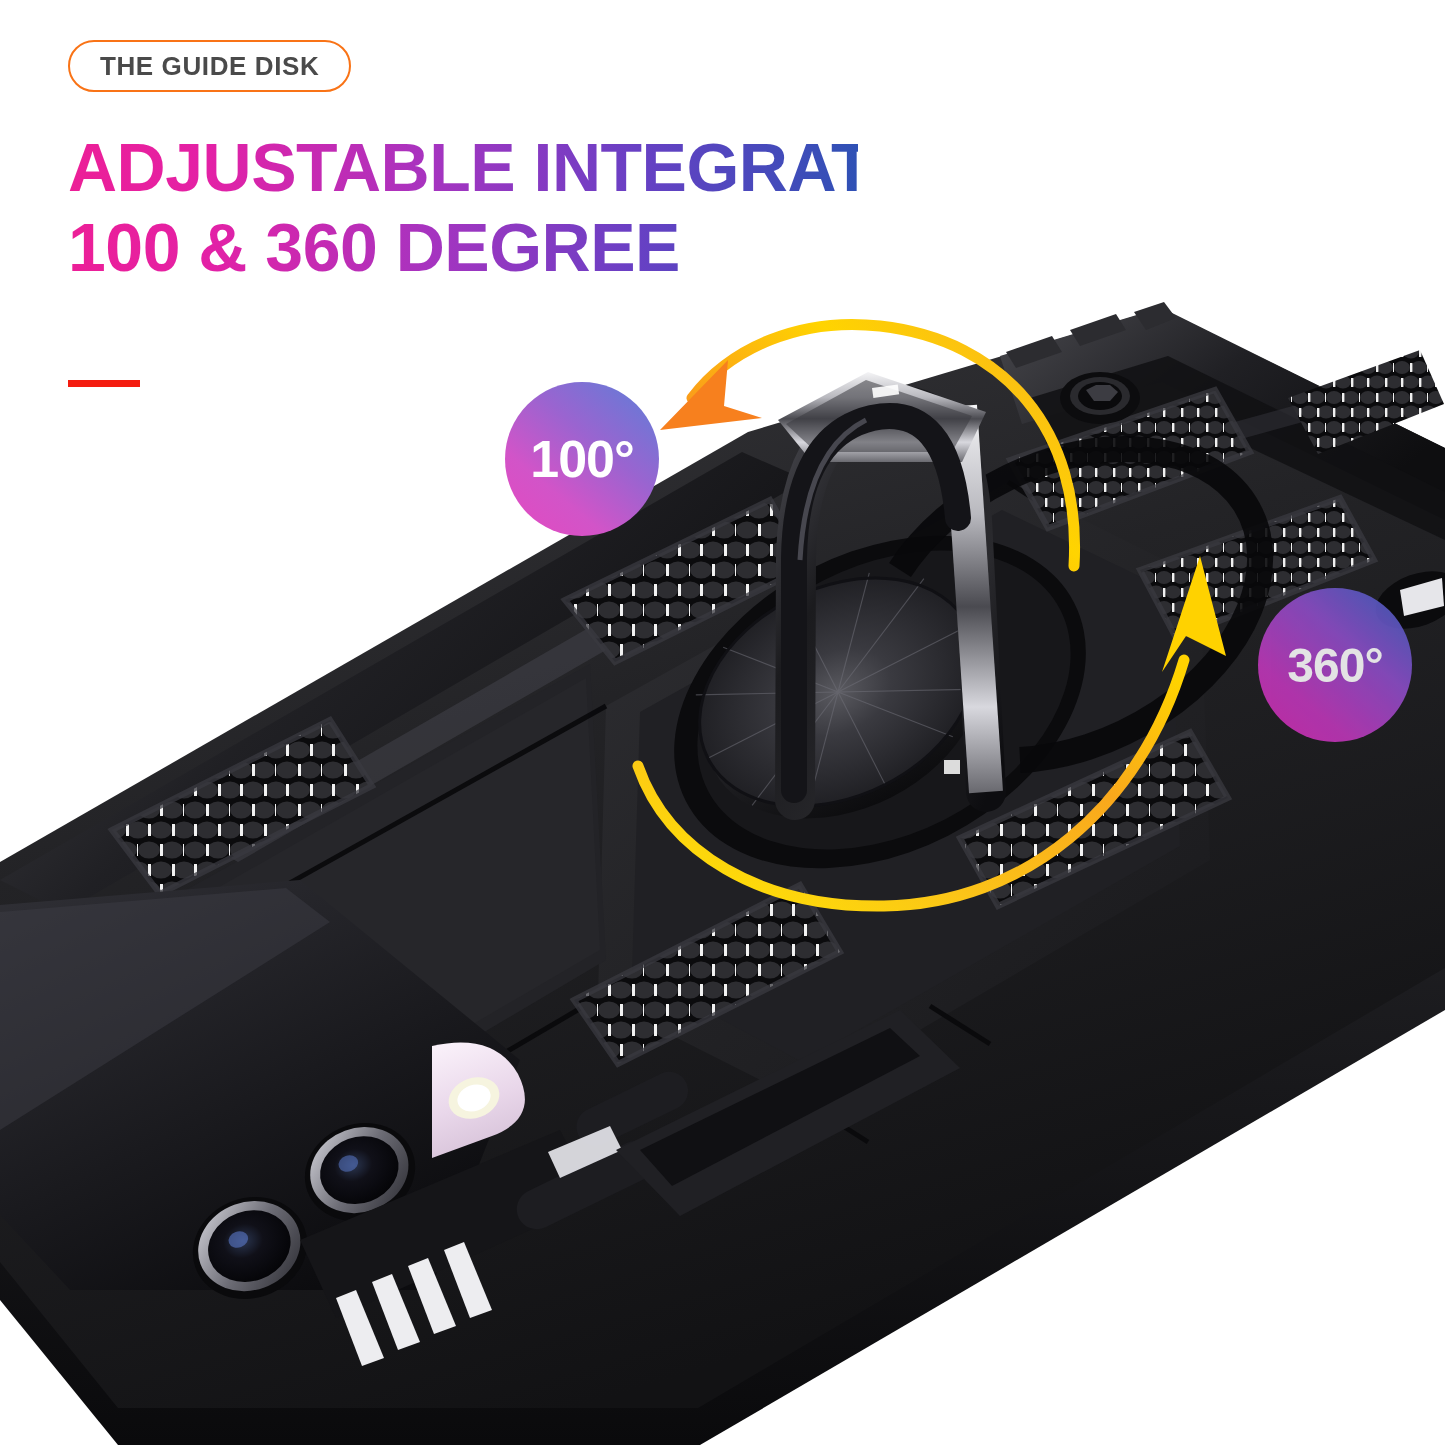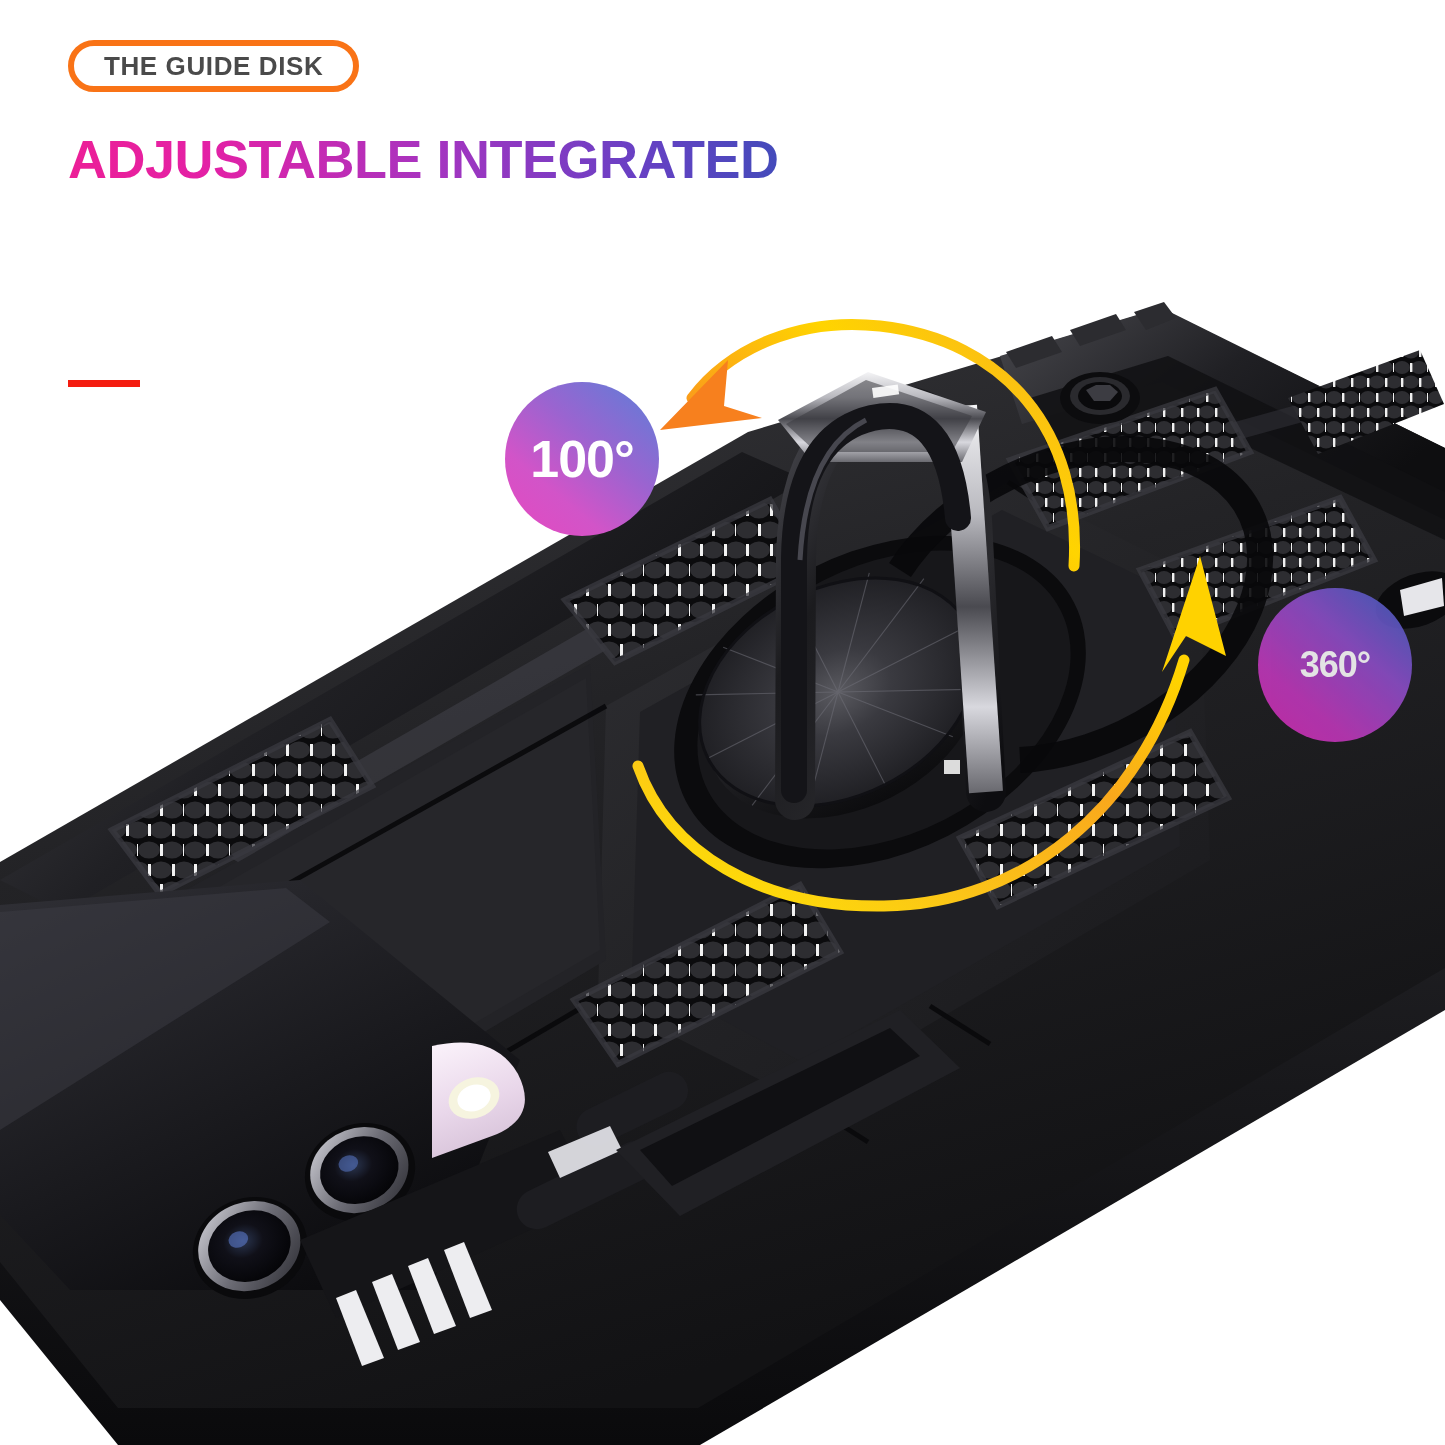--- a/index.html
+++ b/index.html
@@ -20,38 +20,38 @@
 
   
   #eyebrow-pill {
     position: absolute;
     left: 68px;
     top: 40px;
     height: 52px;
     padding: 8px 30px;
     display: flex;
     align-items: center;
-    border: 6px solid #f97316;
+    border: 2px solid #f97316;
     border-radius: 30px;
     box-sizing: border-box;
   }
   #eyebrow-pill .pill-text {
     font-size: 26px;
     font-weight: bold;
     letter-spacing: 0.6px;
     color: #4a4a4a;
     white-space: nowrap;
   }
 
   #headline {
     position: absolute;
     left: 68px;
     top: 128px;
     width: 840px;
-    font-size: 54px;
+    font-size: 68px;
     font-weight: bold;
     line-height: 1.17;
     letter-spacing: -0.5px;
     text-transform: uppercase;
   }
   #headline .hl-line {
     display: block;
     background-image: linear-gradient(90deg, #ec1f97 0%, #e321a6 18%, #a634c0 46%, #6840c4 72%, #2f51b5 100%);
     background-size: 790px 100%;
     background-repeat: no-repeat;
@@ -95,21 +95,21 @@
     width: 154px;
     height: 154px;
     font-size: 52px;
     background: linear-gradient(40deg, #e449c0 0%, #d254c8 30%, #9a64d0 60%, #5b7fd8 100%);
   }
   #badge-360 {
     left: 1258px;
     top: 588px;
     width: 154px;
     height: 154px;
-    font-size: 36px;
+    font-size: 48px;
     background: linear-gradient(40deg, #d42bb3 0%, #c238bd 28%, #8f4ecb 62%, #3b63c4 100%);
     opacity: .88;
   }
 
   
   #arrow-layer {
     position: absolute;
     inset: 0;
     pointer-events: none;
   }
@@ -453,17 +453,18 @@
   <div id="badge-360" class="shape badge-circle">
     <span>360°</span>
   </div>
 
   <div id="eyebrow-pill">
     <span class="pill-text">THE GUIDE DISK</span>
   </div>
 
   <div id="headline">
     <span class="hl-line">ADJUSTABLE INTEGRATED</span>
+    <span class="hl-line">100 &amp; 360 DEGREE</span>
   </div>
 
   <div id="accent-rule"></div>
 
 </div>
 
 </body></html>

